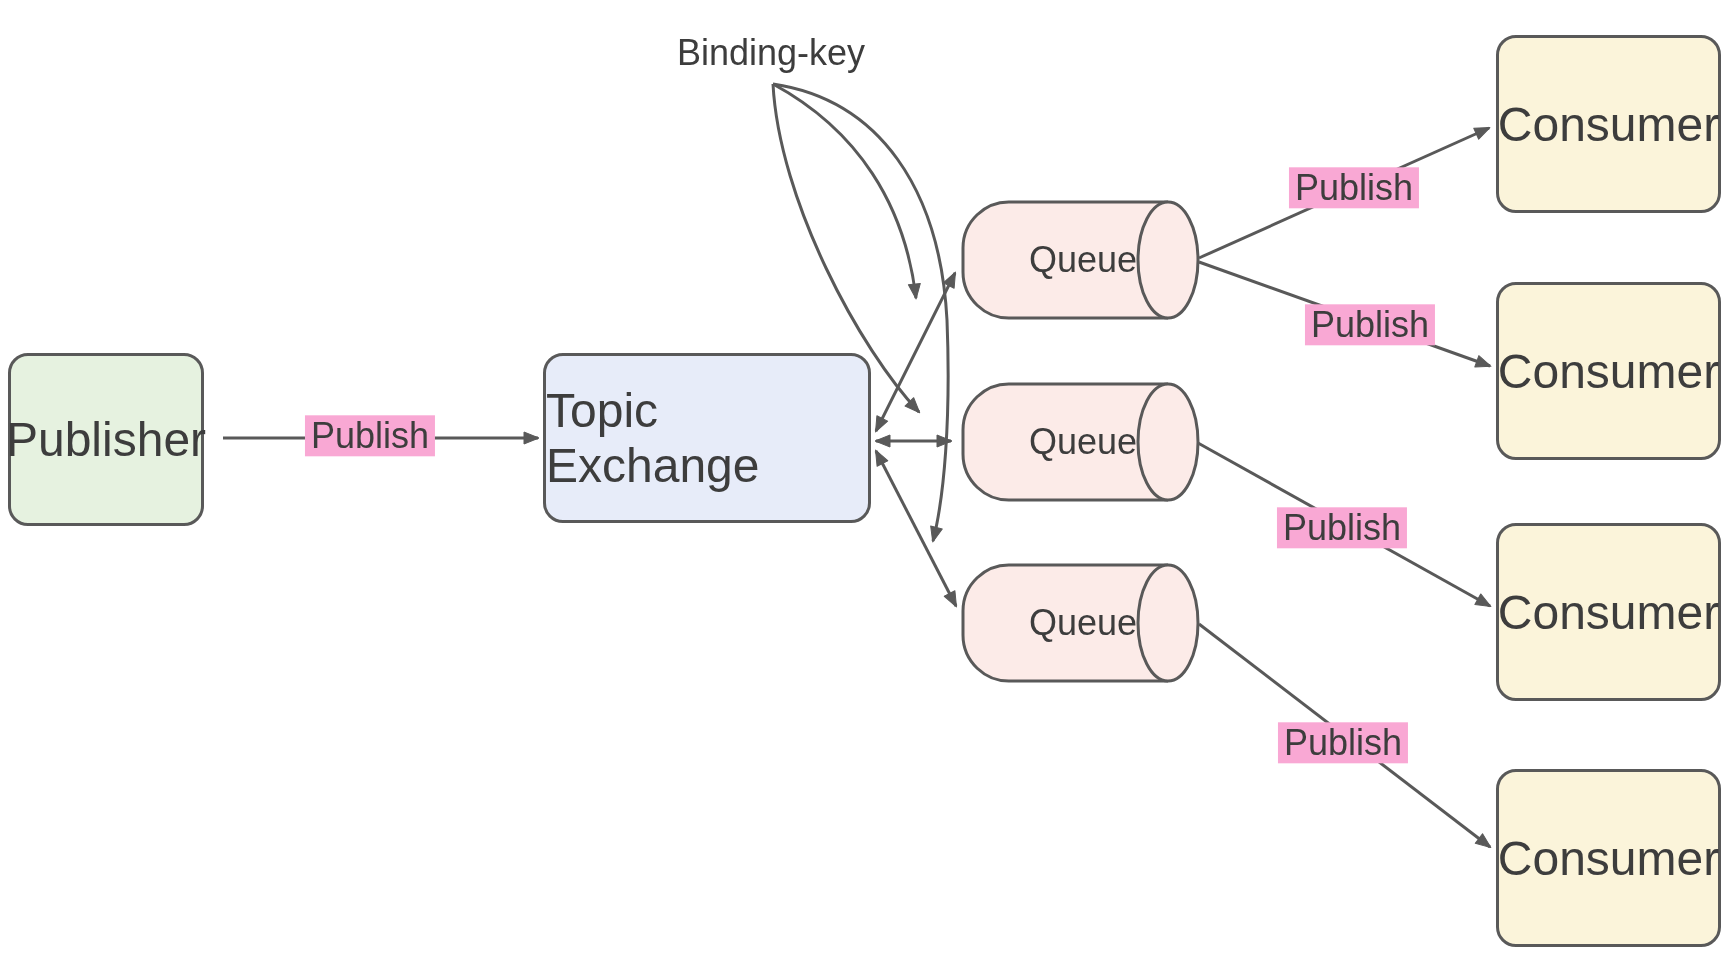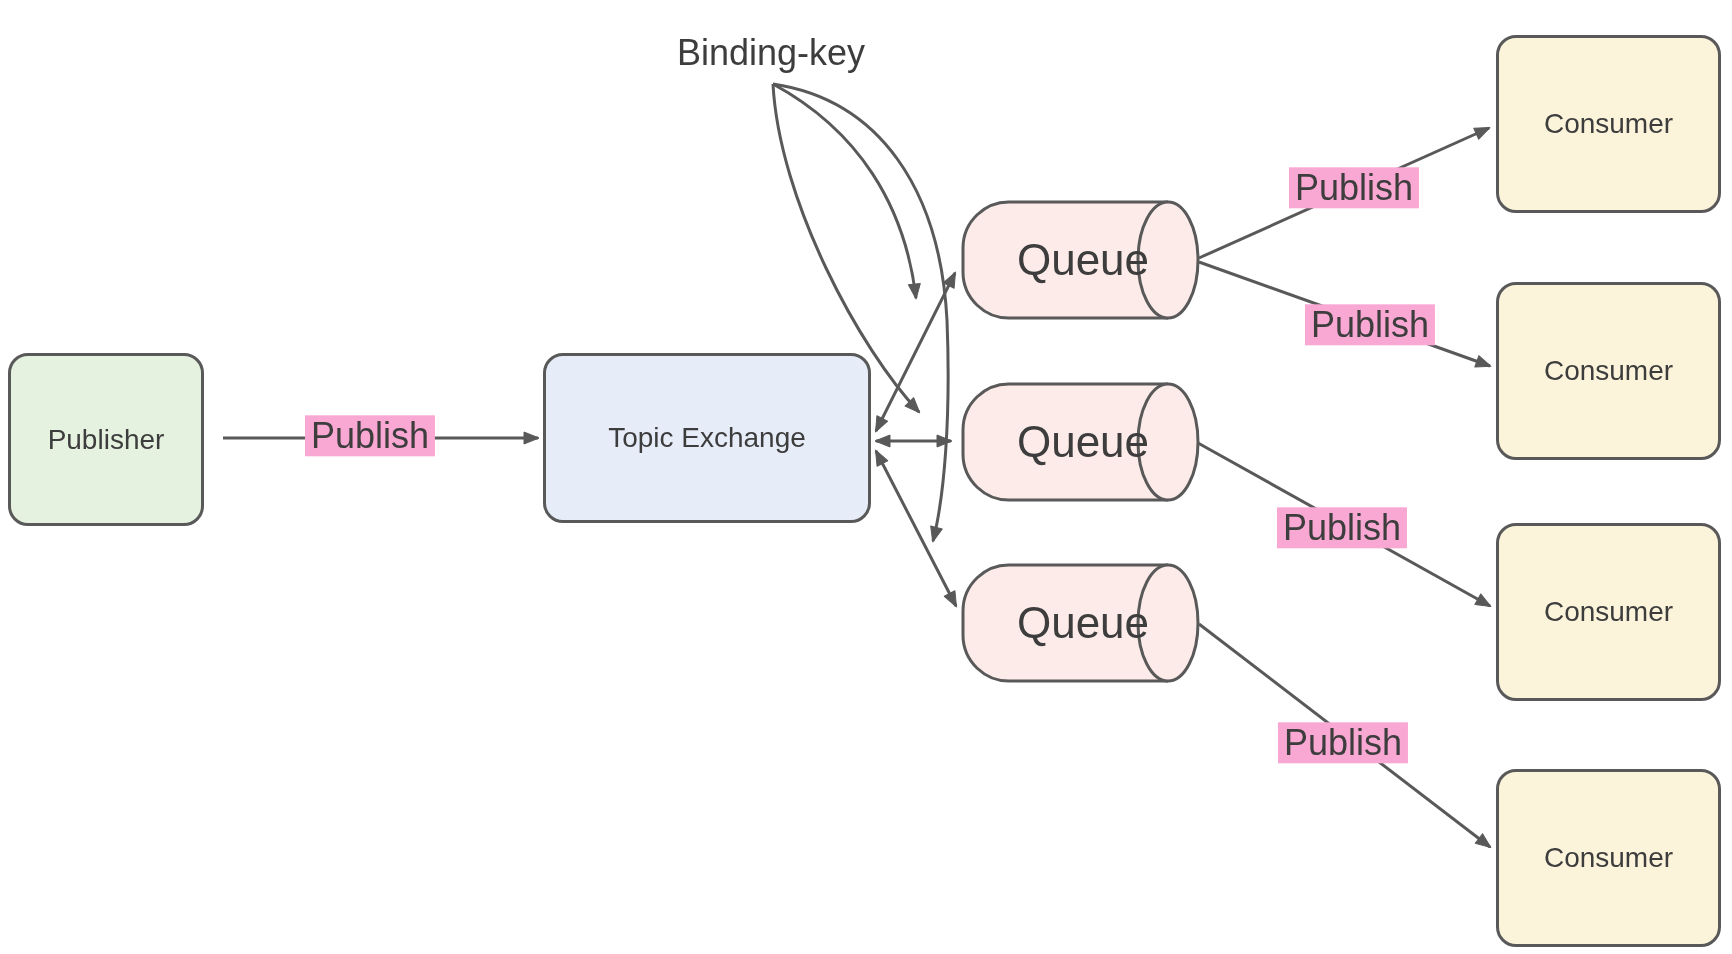--- a/index.html
+++ b/index.html
@@ -18,21 +18,21 @@
     width: 1732px; height: 954px;
   }
   .node {
     position: absolute;
     box-sizing: border-box;
     border: 3px solid #595959;
     border-radius: 20px;
     display: flex;
     align-items: center;
     justify-content: center;
-    font-size: 28px;
+    font-size: 48px;
     color: #3d3d3d;
   }
   .node-publisher { left: 8px;    top: 353px; width: 196px; height: 173px; background: #e6f2e0; }
   .node-exchange  { left: 543px;  top: 353px; width: 328px; height: 170px; background: #e7ecf9; }
   .node-consumer  { left: 1496px; width: 225px; height: 178px; background: #fbf4da; }
   .consumer-1 { top: 35px; }
   .consumer-2 { top: 282px; }
   .consumer-3 { top: 523px; }
   .consumer-4 { top: 769px; }
   .floating-label {
@@ -43,21 +43,21 @@
     color: #3d3d3d;
     line-height: 1.15;
   }
   .edge-label {
     background: #f9a8d4;
     padding: 0 6px;
   }
   .queue-label {
     position: absolute;
     transform: translate(-50%, -50%);
-    font-size: 44px;
+    font-size: 36px;
     white-space: nowrap;
     color: #3d3d3d;
   }
 </style>
 </head>
 <body>
 
 <div id="stage">
 
   <svg id="edges" viewBox="0 0 1732 954" xmlns="http://www.w3.org/2000/svg">

